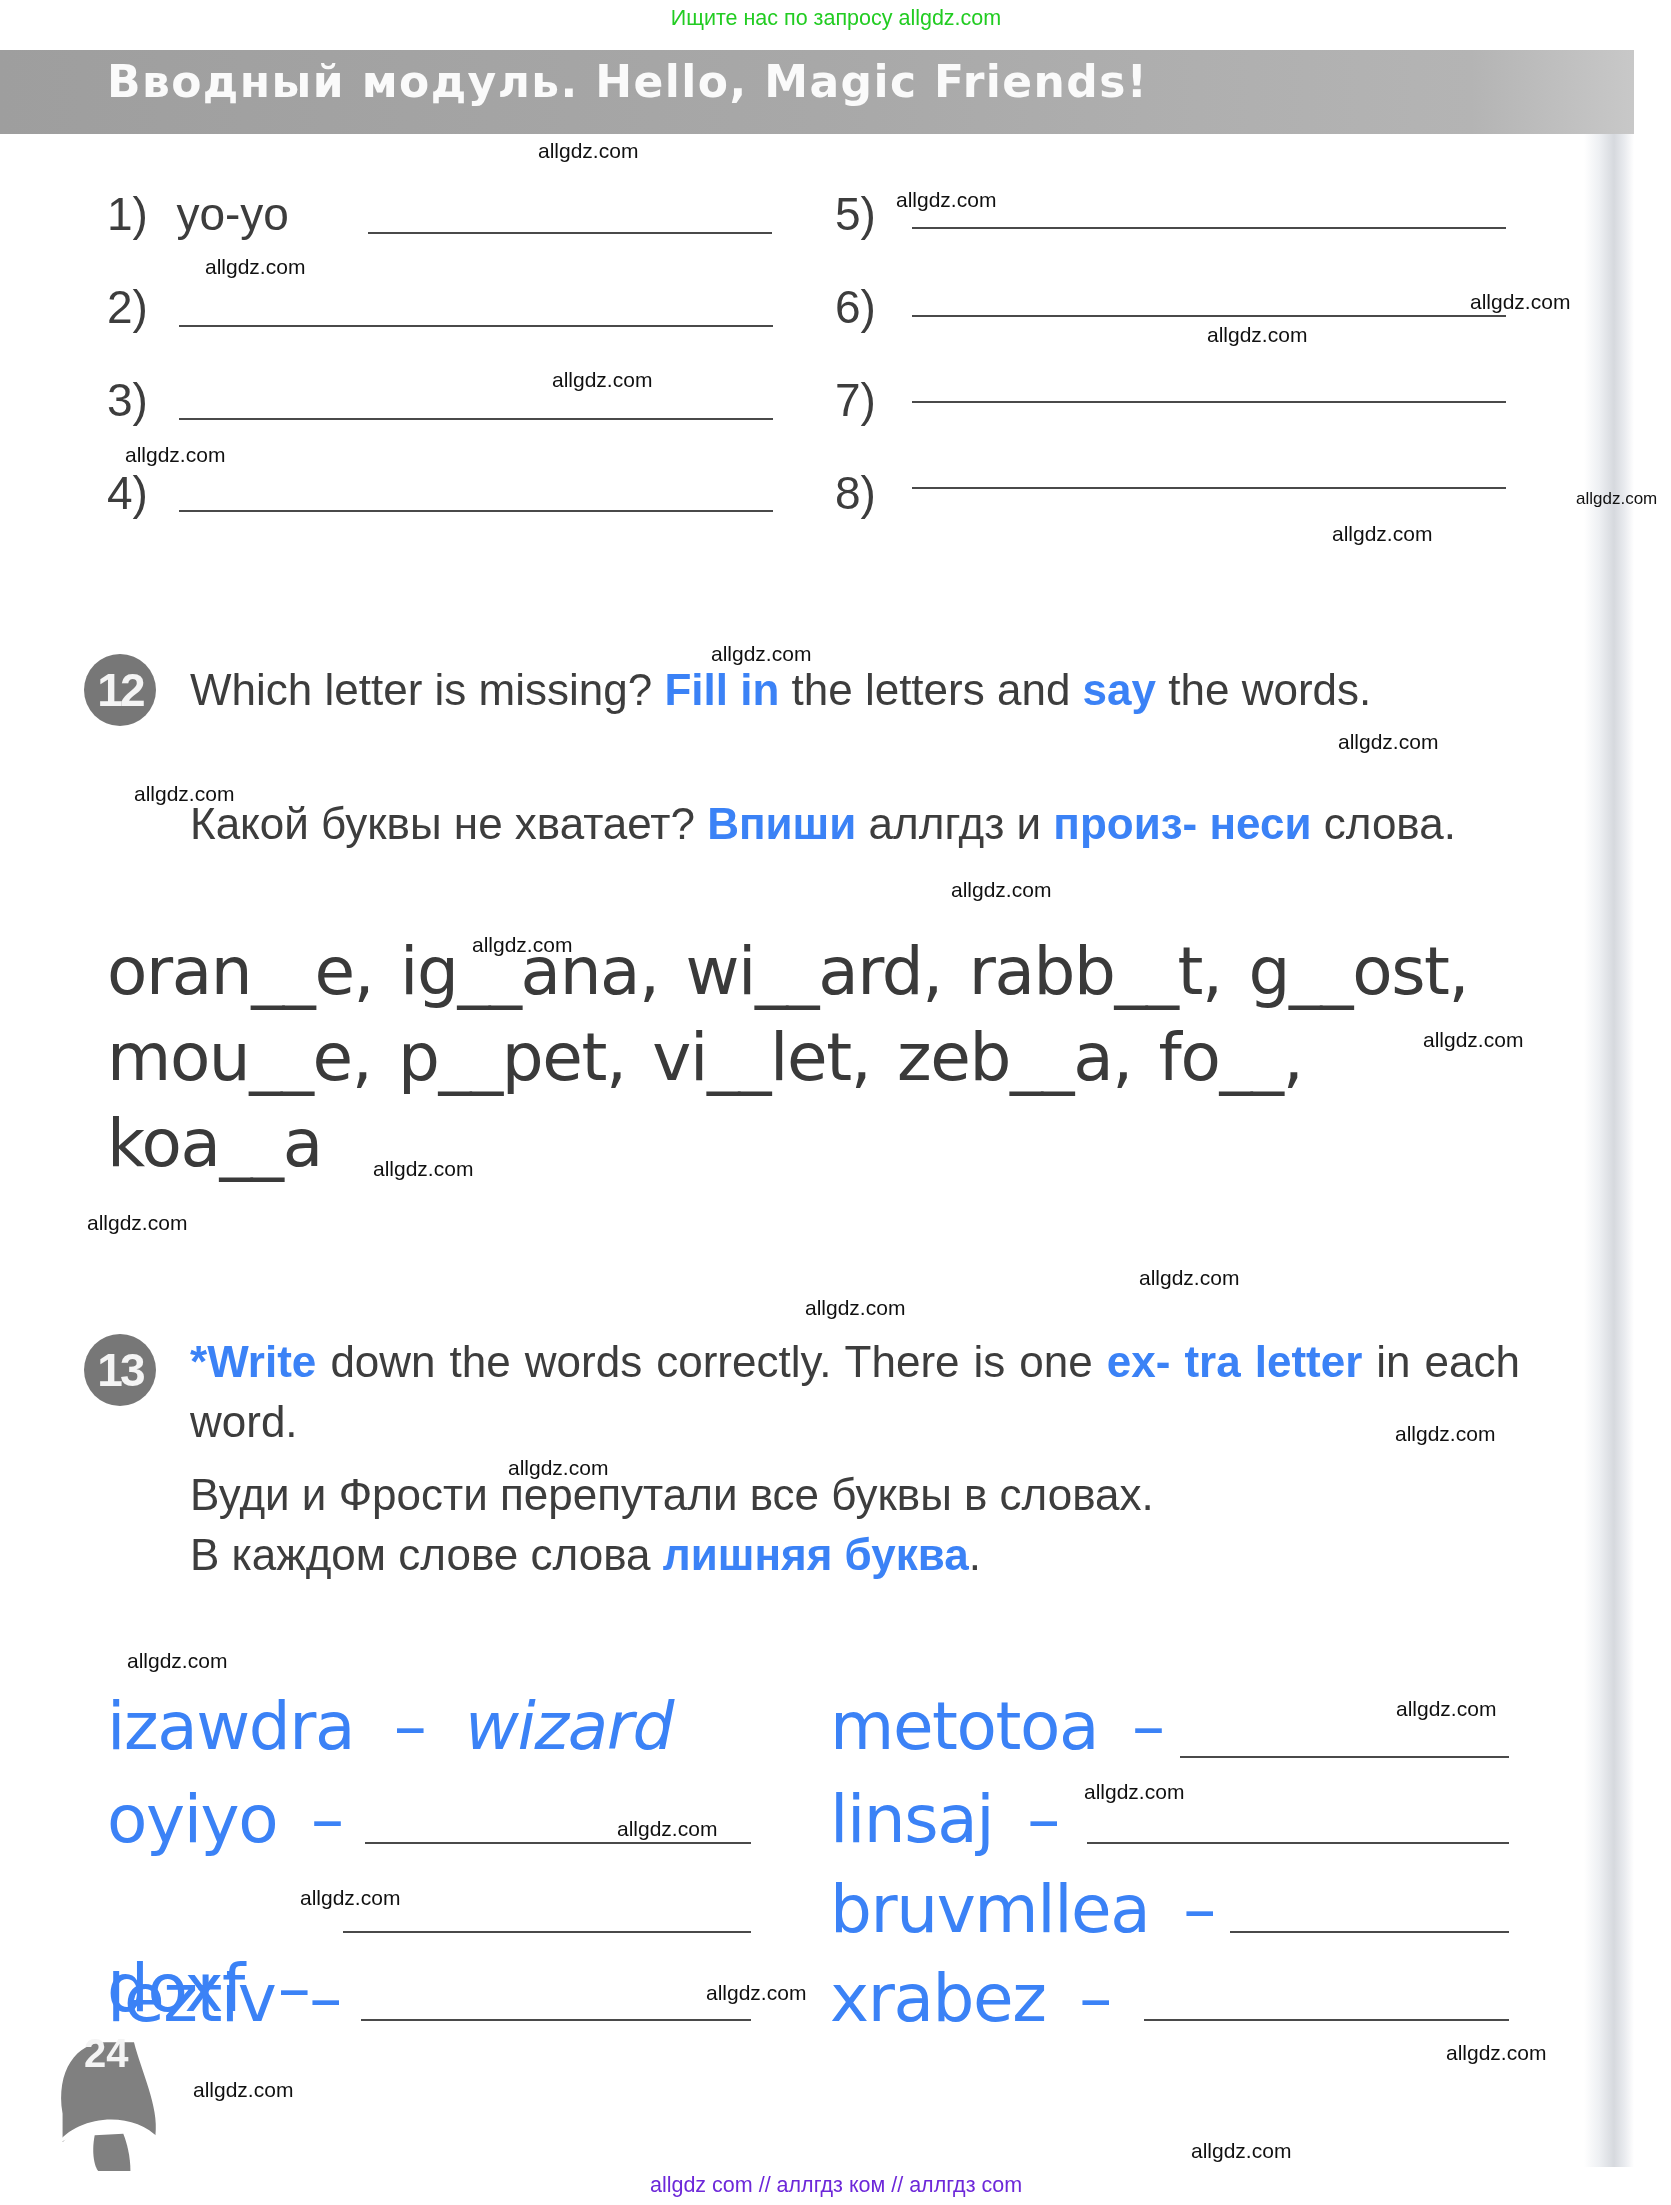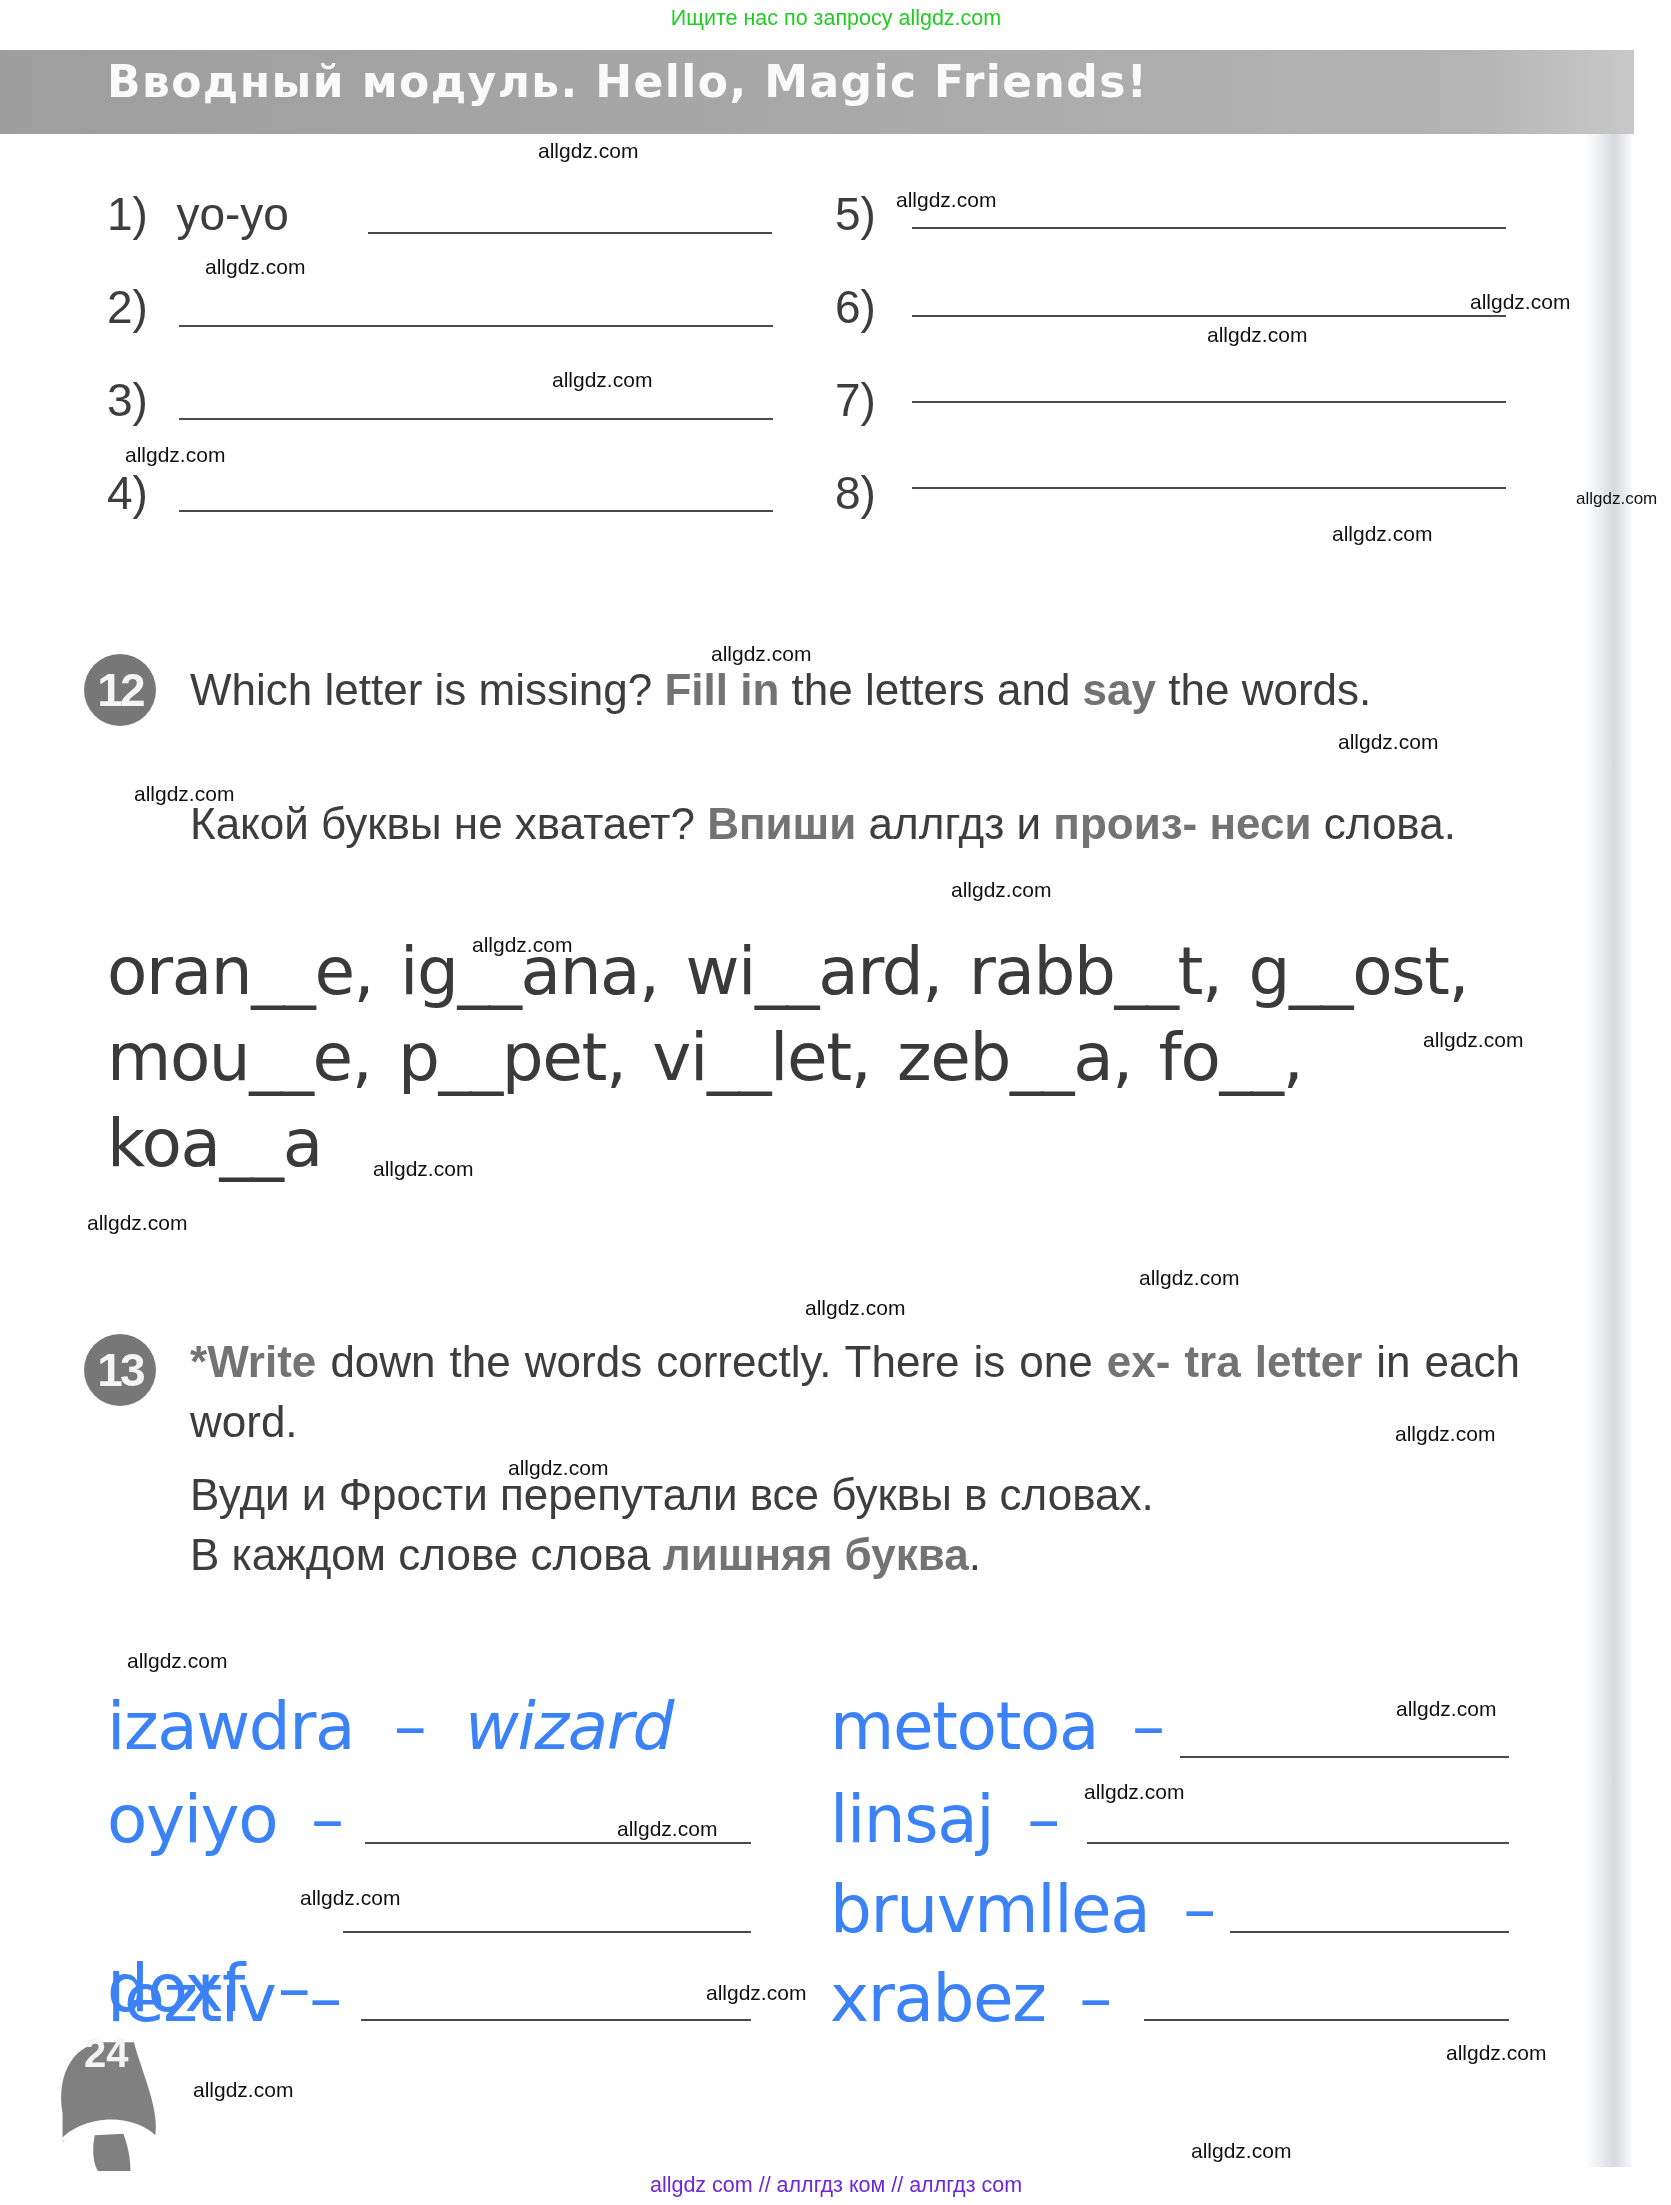--- a/index.html
+++ b/index.html
@@ -42,21 +42,21 @@
     position:absolute; width:72px; height:72px; border-radius:50%;
     background:#777; color:#f4f4f4; font-weight:bold; font-size:46px;
     display:flex; align-items:center; justify-content:center;
     font-family:"Liberation Sans", sans-serif; letter-spacing:-2.9px;
   }
   .instr {
     position:absolute; left:190px; width:1330px; font-size:44px;
     line-height:60px; color:#3d3d3d; text-align:justify;
     font-family:"Liberation Sans", sans-serif;
   }
-  .instr b { color:#737373; }
+  .instr b { color:#3b82f6; }
   .words-line {
     position:absolute; left:107px; font-size:66px; color:#3a3a3a;
     font-family:"DejaVu Sans", sans-serif; letter-spacing:-1.4px;
     white-space:nowrap; word-spacing:7.2px;
   }
   .scramble {
     position:absolute; font-size:66px; color:#3b82f6;
     font-family:"DejaVu Sans", sans-serif; letter-spacing:-1.4px; white-space:nowrap;
   }
   .scramble i { font-style:italic; }

